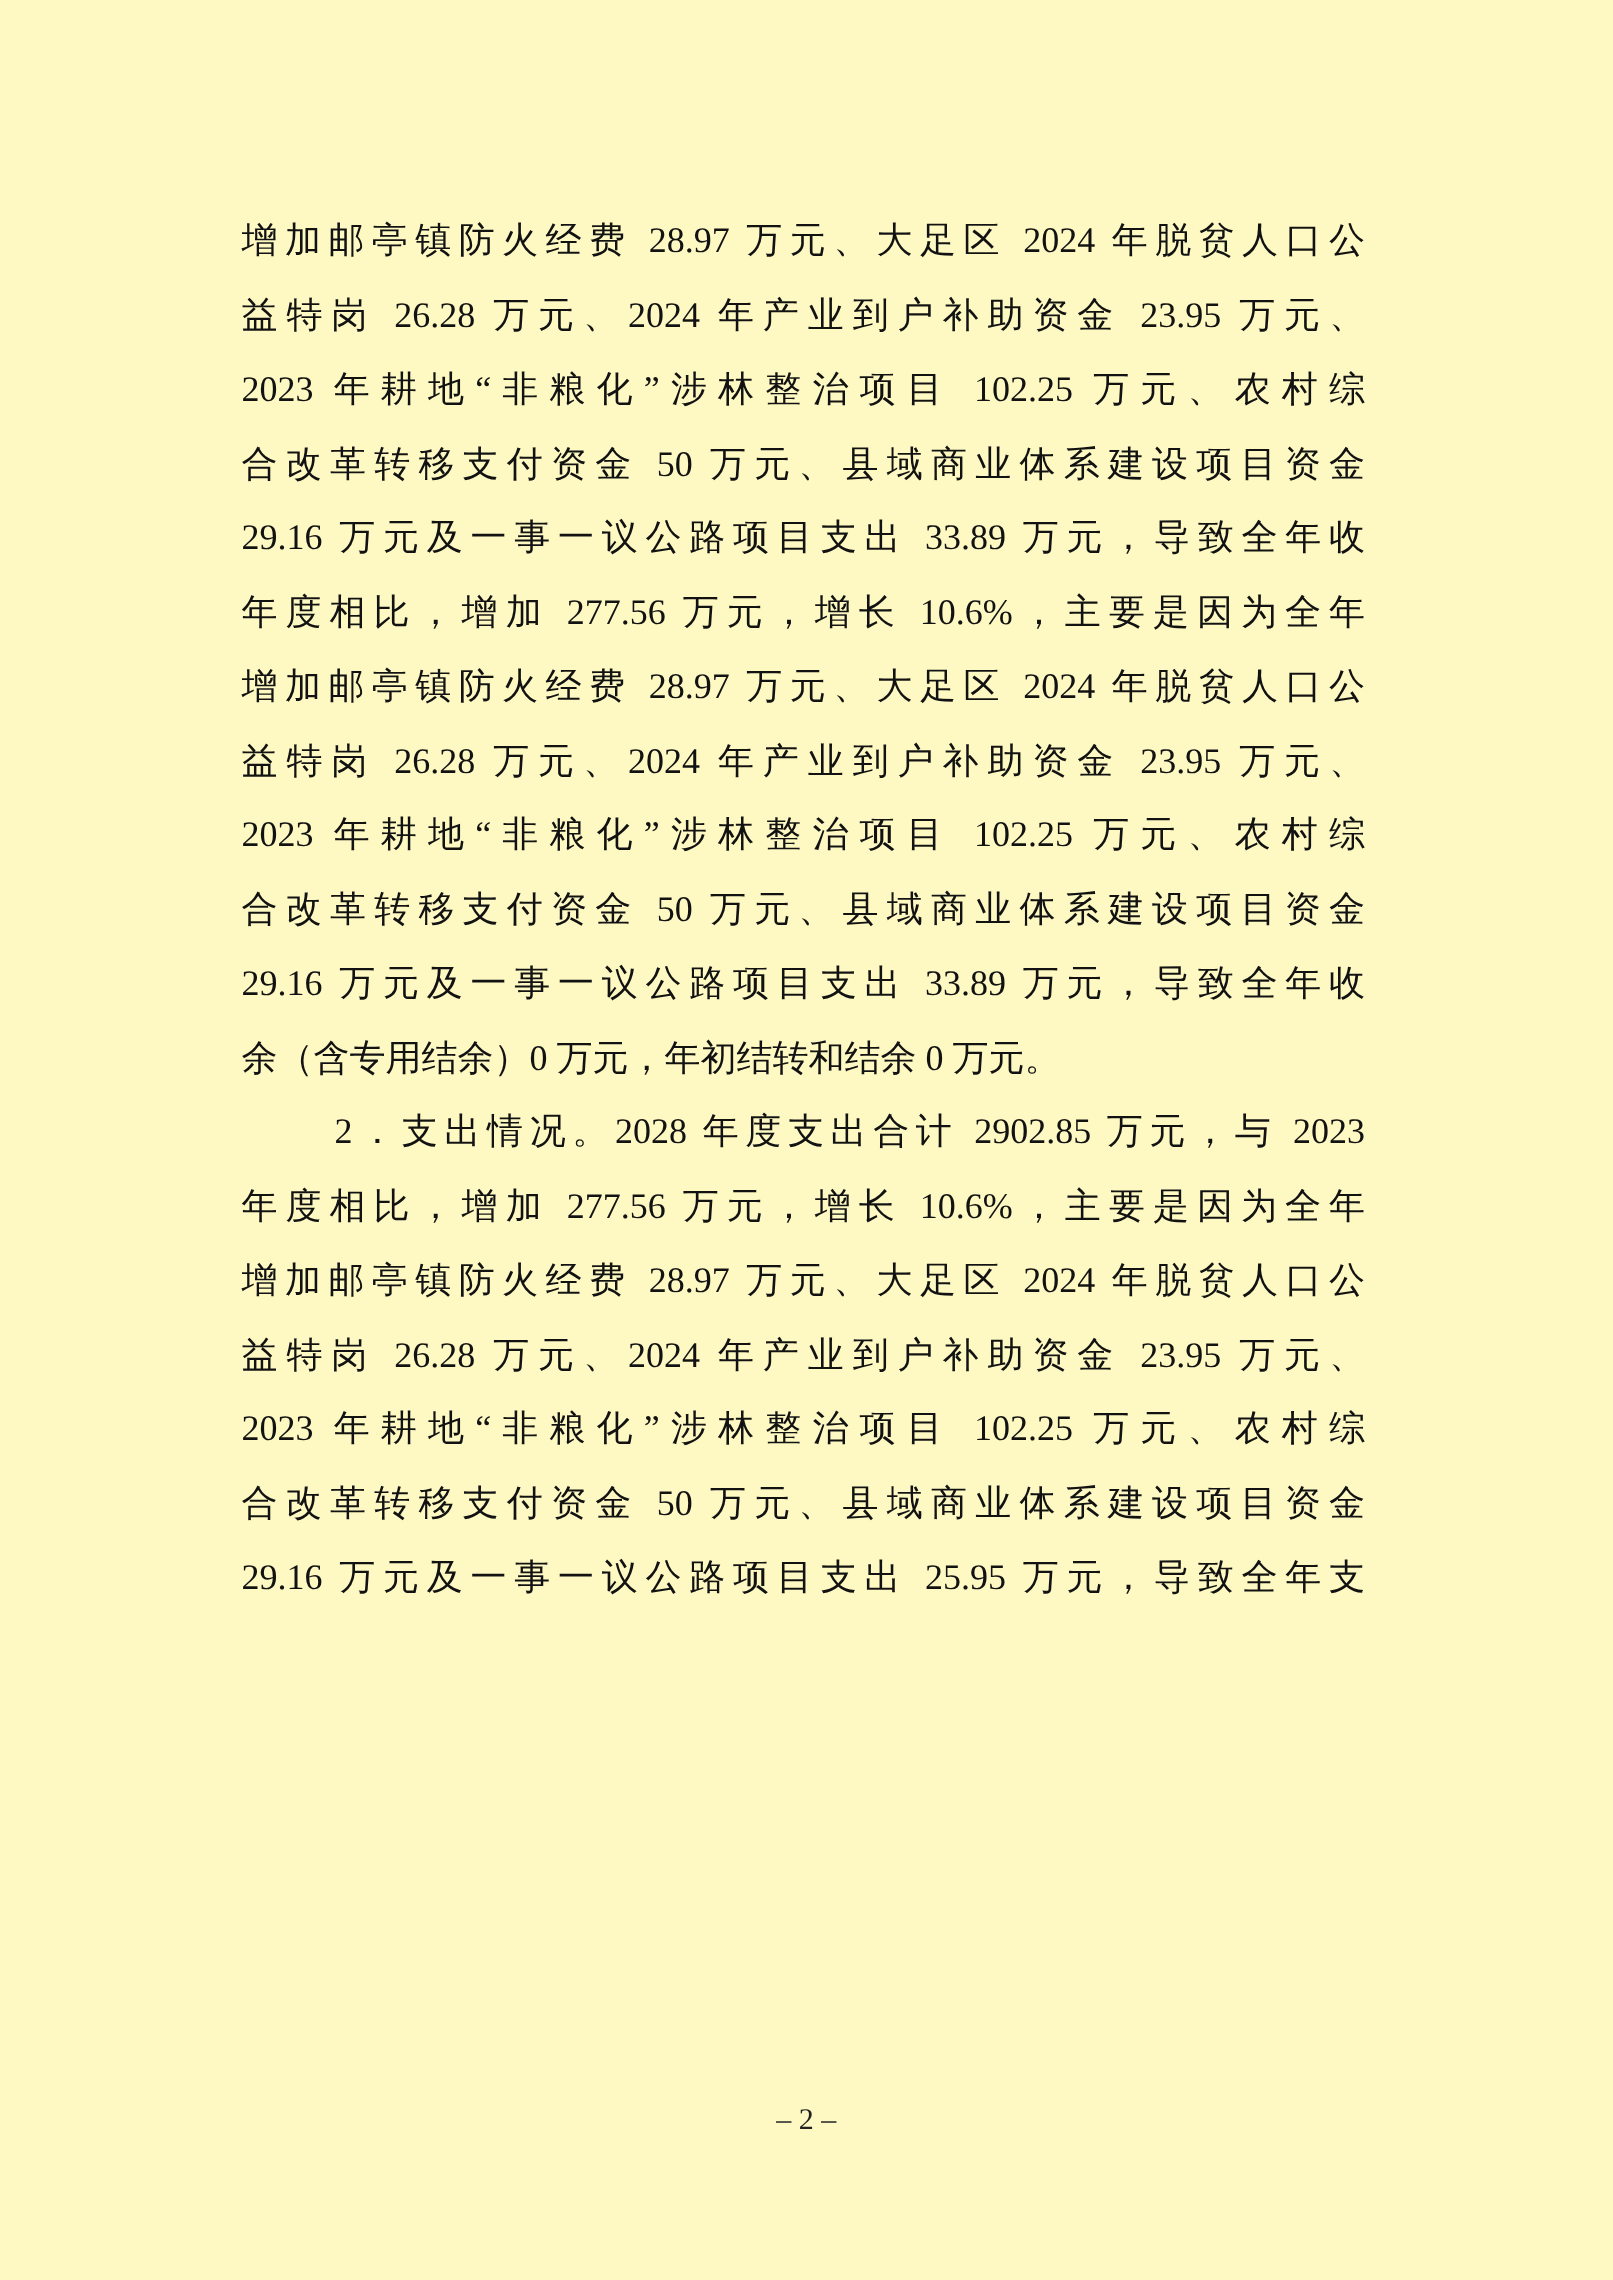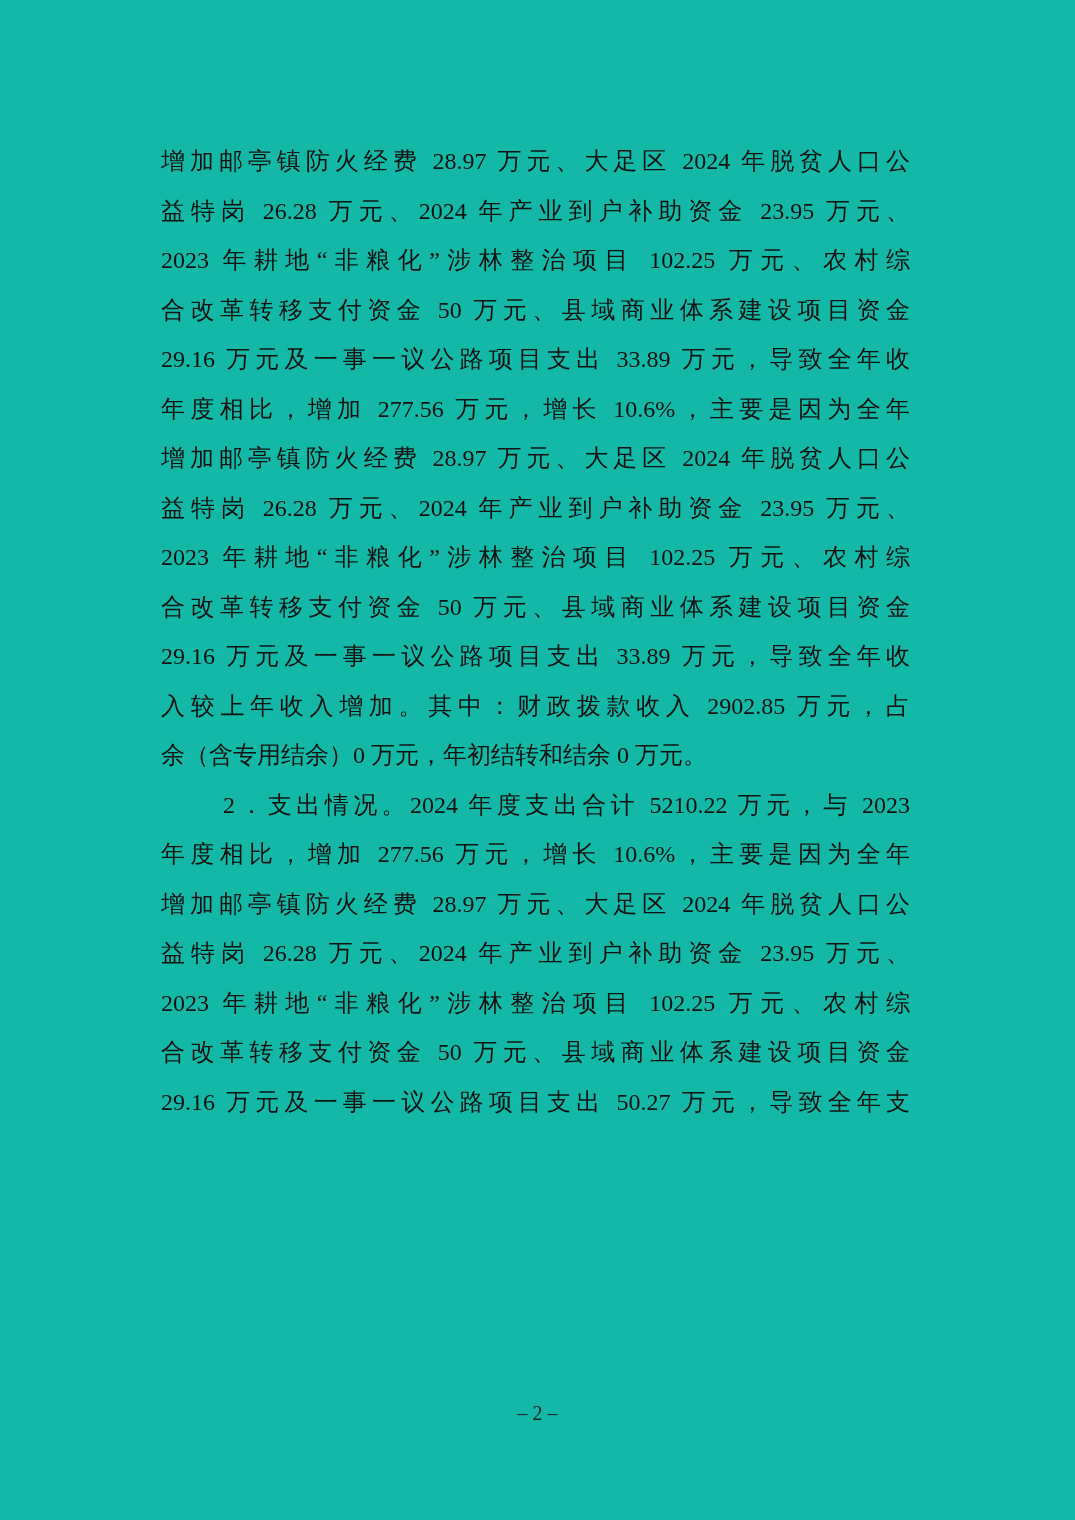--- a/index.html
+++ b/index.html
@@ -10,21 +10,21 @@
   }
   body {
     position: relative;
     overflow: hidden;
     font-family: "Liberation Serif", "DejaVu Serif", serif;
     color: #121212;
   }
   .doc-page {
     position: absolute;
     inset: 0;
-    background: #14b8a6;
+    background: #fef9c3;
     font-family: Liberation Serif, serif;
   }
   .text-block {
     position: absolute;
     left: 161px;
     top: 137px;
     width: 749px;
   }
   .paragraph { width: 100%; }
   .line {
@@ -68,31 +68,30 @@
       <div class="line">29.16 万元及一事一议公路项目支出 33.89 万元，导致全年收</div>
     </div>
 
     <div class="paragraph">
       <div class="line">年度相比，增加 277.56 万元，增长 10.6%，主要是因为全年</div>
       <div class="line">增加邮亭镇防火经费 28.97 万元、大足区 2024 年脱贫人口公</div>
       <div class="line">益特岗 26.28 万元、2024 年产业到户补助资金 23.95 万元、</div>
       <div class="line">2023 年耕地“非粮化”涉林整治项目 102.25 万元、农村综</div>
       <div class="line">合改革转移支付资金 50 万元、县域商业体系建设项目资金</div>
       <div class="line">29.16 万元及一事一议公路项目支出 33.89 万元，导致全年收</div>
-      <div class="line">入较上年收入增加。其中：财政拨款收入 2902.85 万元，占</div>
       <div class="line last">余（含专用结余）0 万元，年初结转和结余 0 万元。</div>
     </div>
 
     <div class="paragraph">
-      <div class="line indent">2．支出情况。2024 年度支出合计 5210.22 万元，与 2023</div>
+      <div class="line indent">2．支出情况。2028 年度支出合计 2902.85 万元，与 2023</div>
       <div class="line">年度相比，增加 277.56 万元，增长 10.6%，主要是因为全年</div>
       <div class="line">增加邮亭镇防火经费 28.97 万元、大足区 2024 年脱贫人口公</div>
       <div class="line">益特岗 26.28 万元、2024 年产业到户补助资金 23.95 万元、</div>
       <div class="line">2023 年耕地“非粮化”涉林整治项目 102.25 万元、农村综</div>
       <div class="line">合改革转移支付资金 50 万元、县域商业体系建设项目资金</div>
-      <div class="line">29.16 万元及一事一议公路项目支出 50.27 万元，导致全年支</div>
+      <div class="line">29.16 万元及一事一议公路项目支出 25.95 万元，导致全年支</div>
     </div>
 
   </div>
 
   <div class="page-footer">– 2 –</div>
 
 </div>
 
 </body></html>

